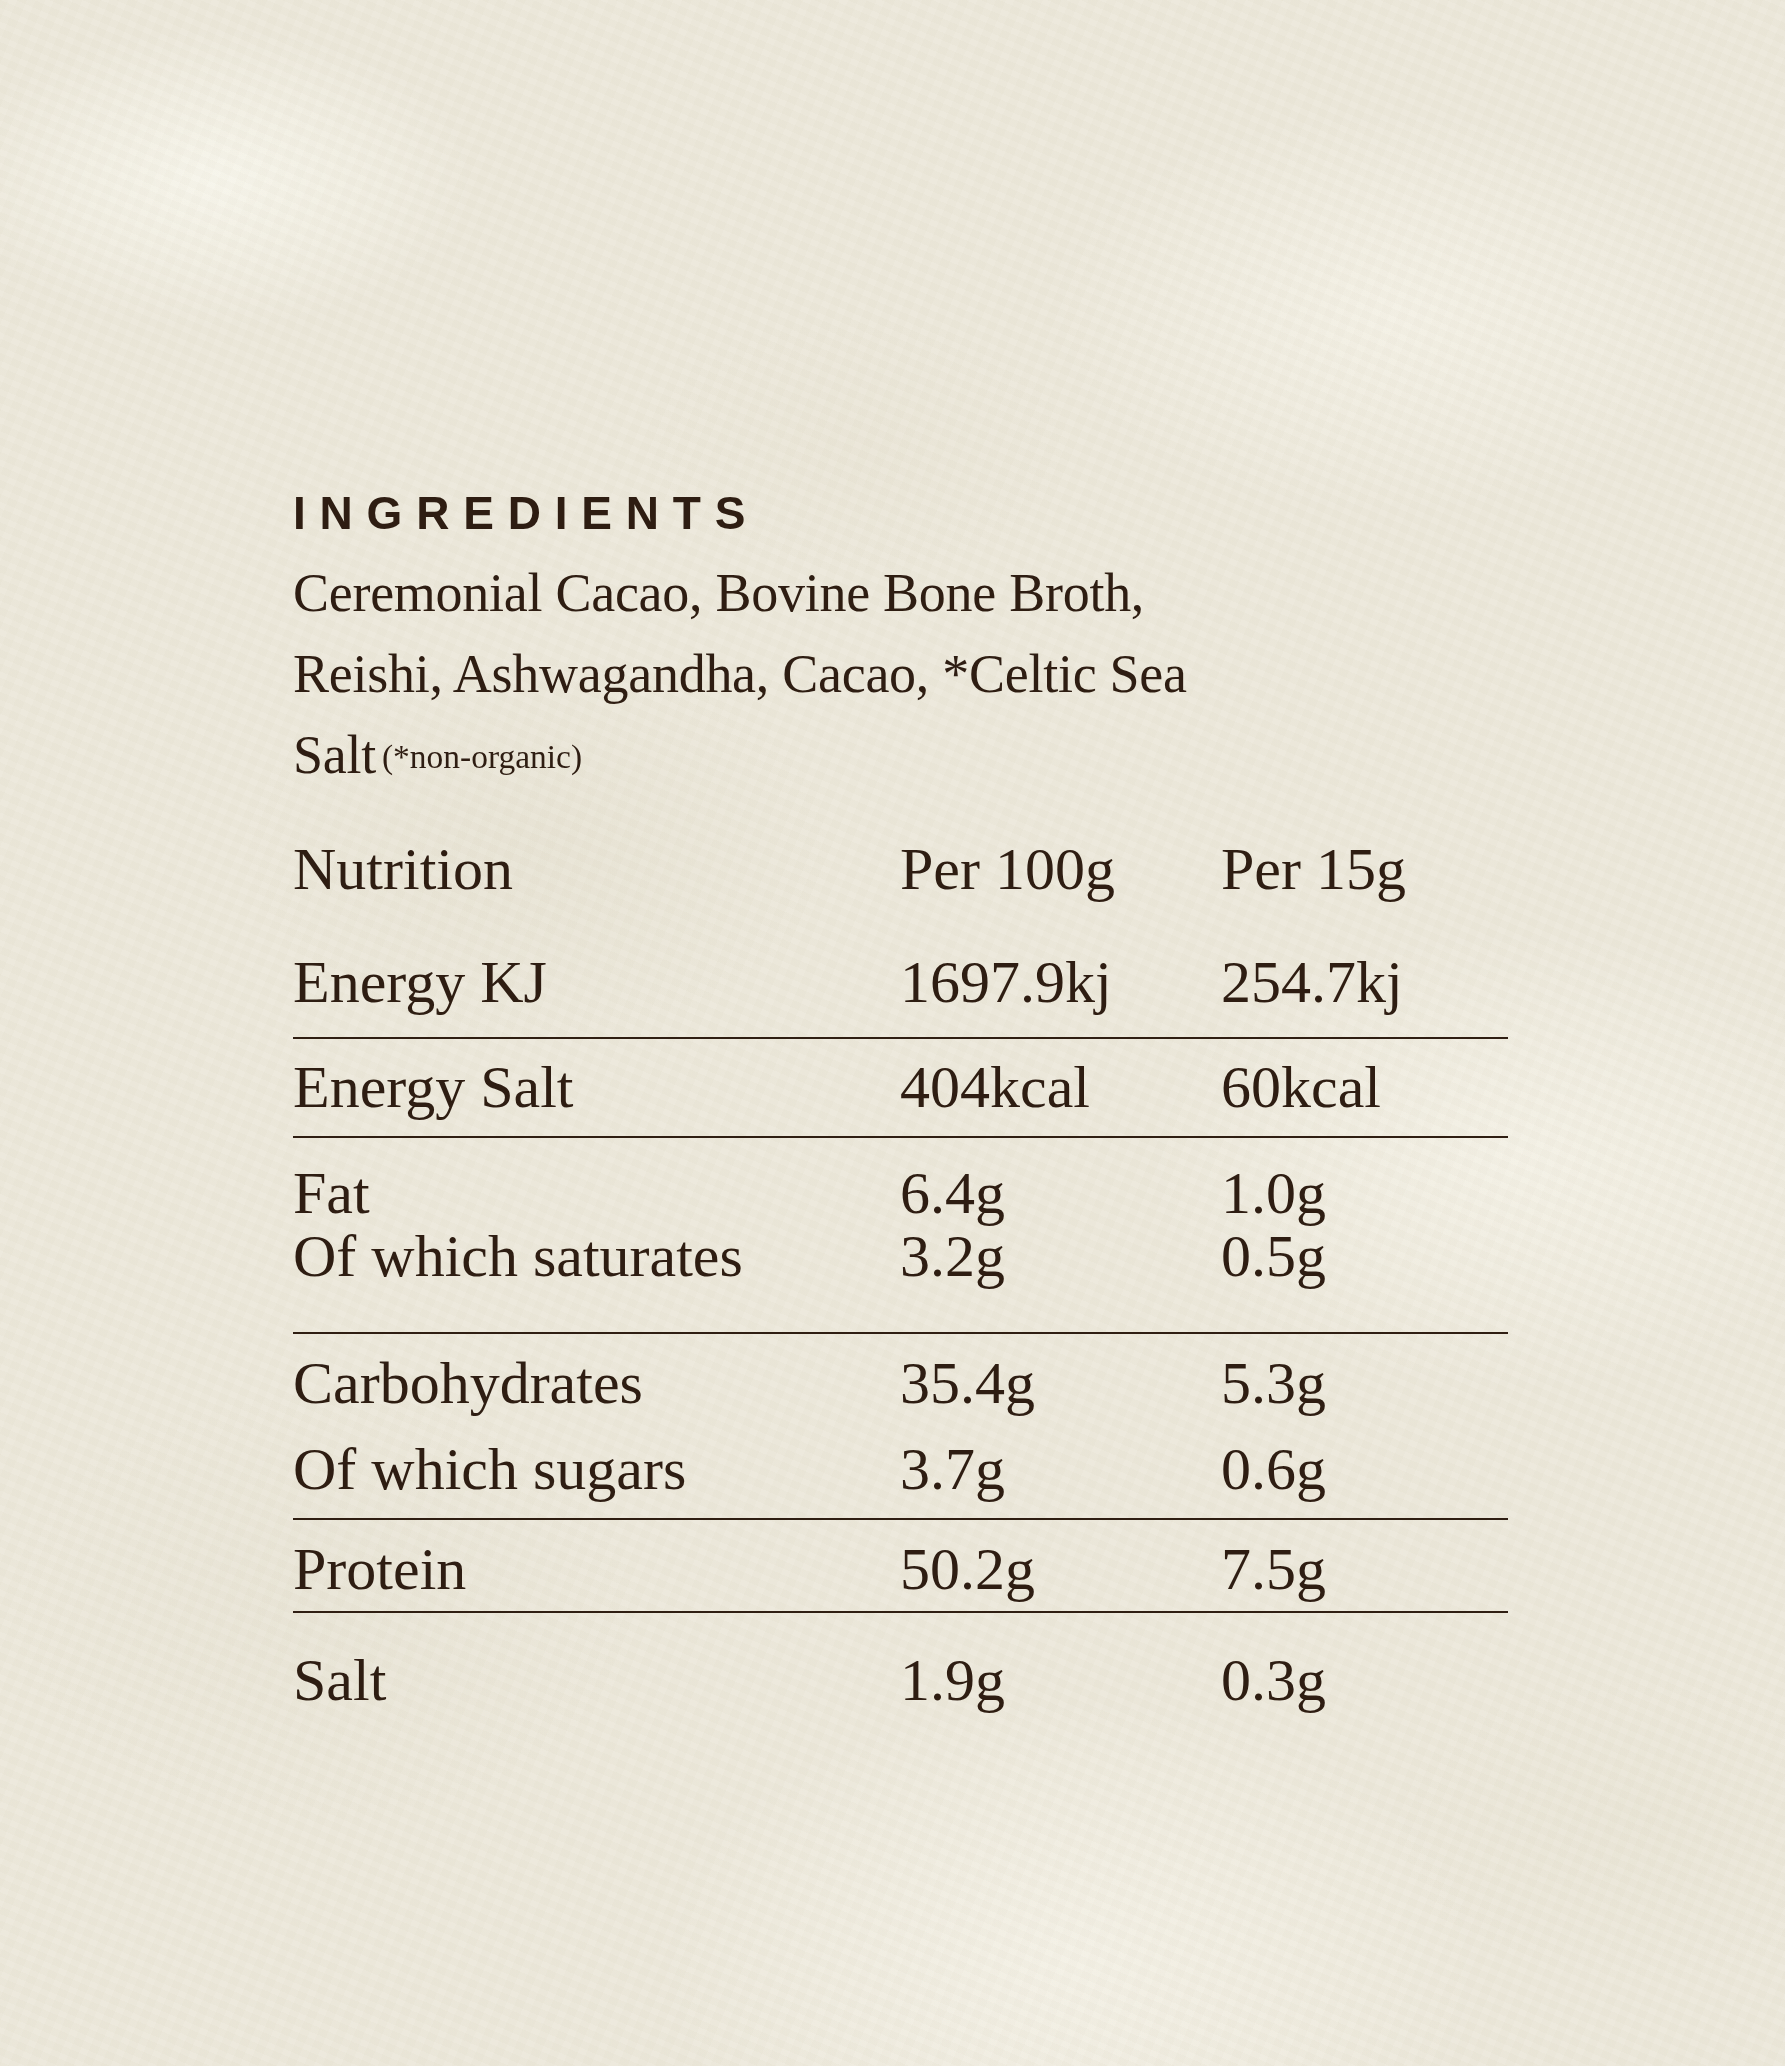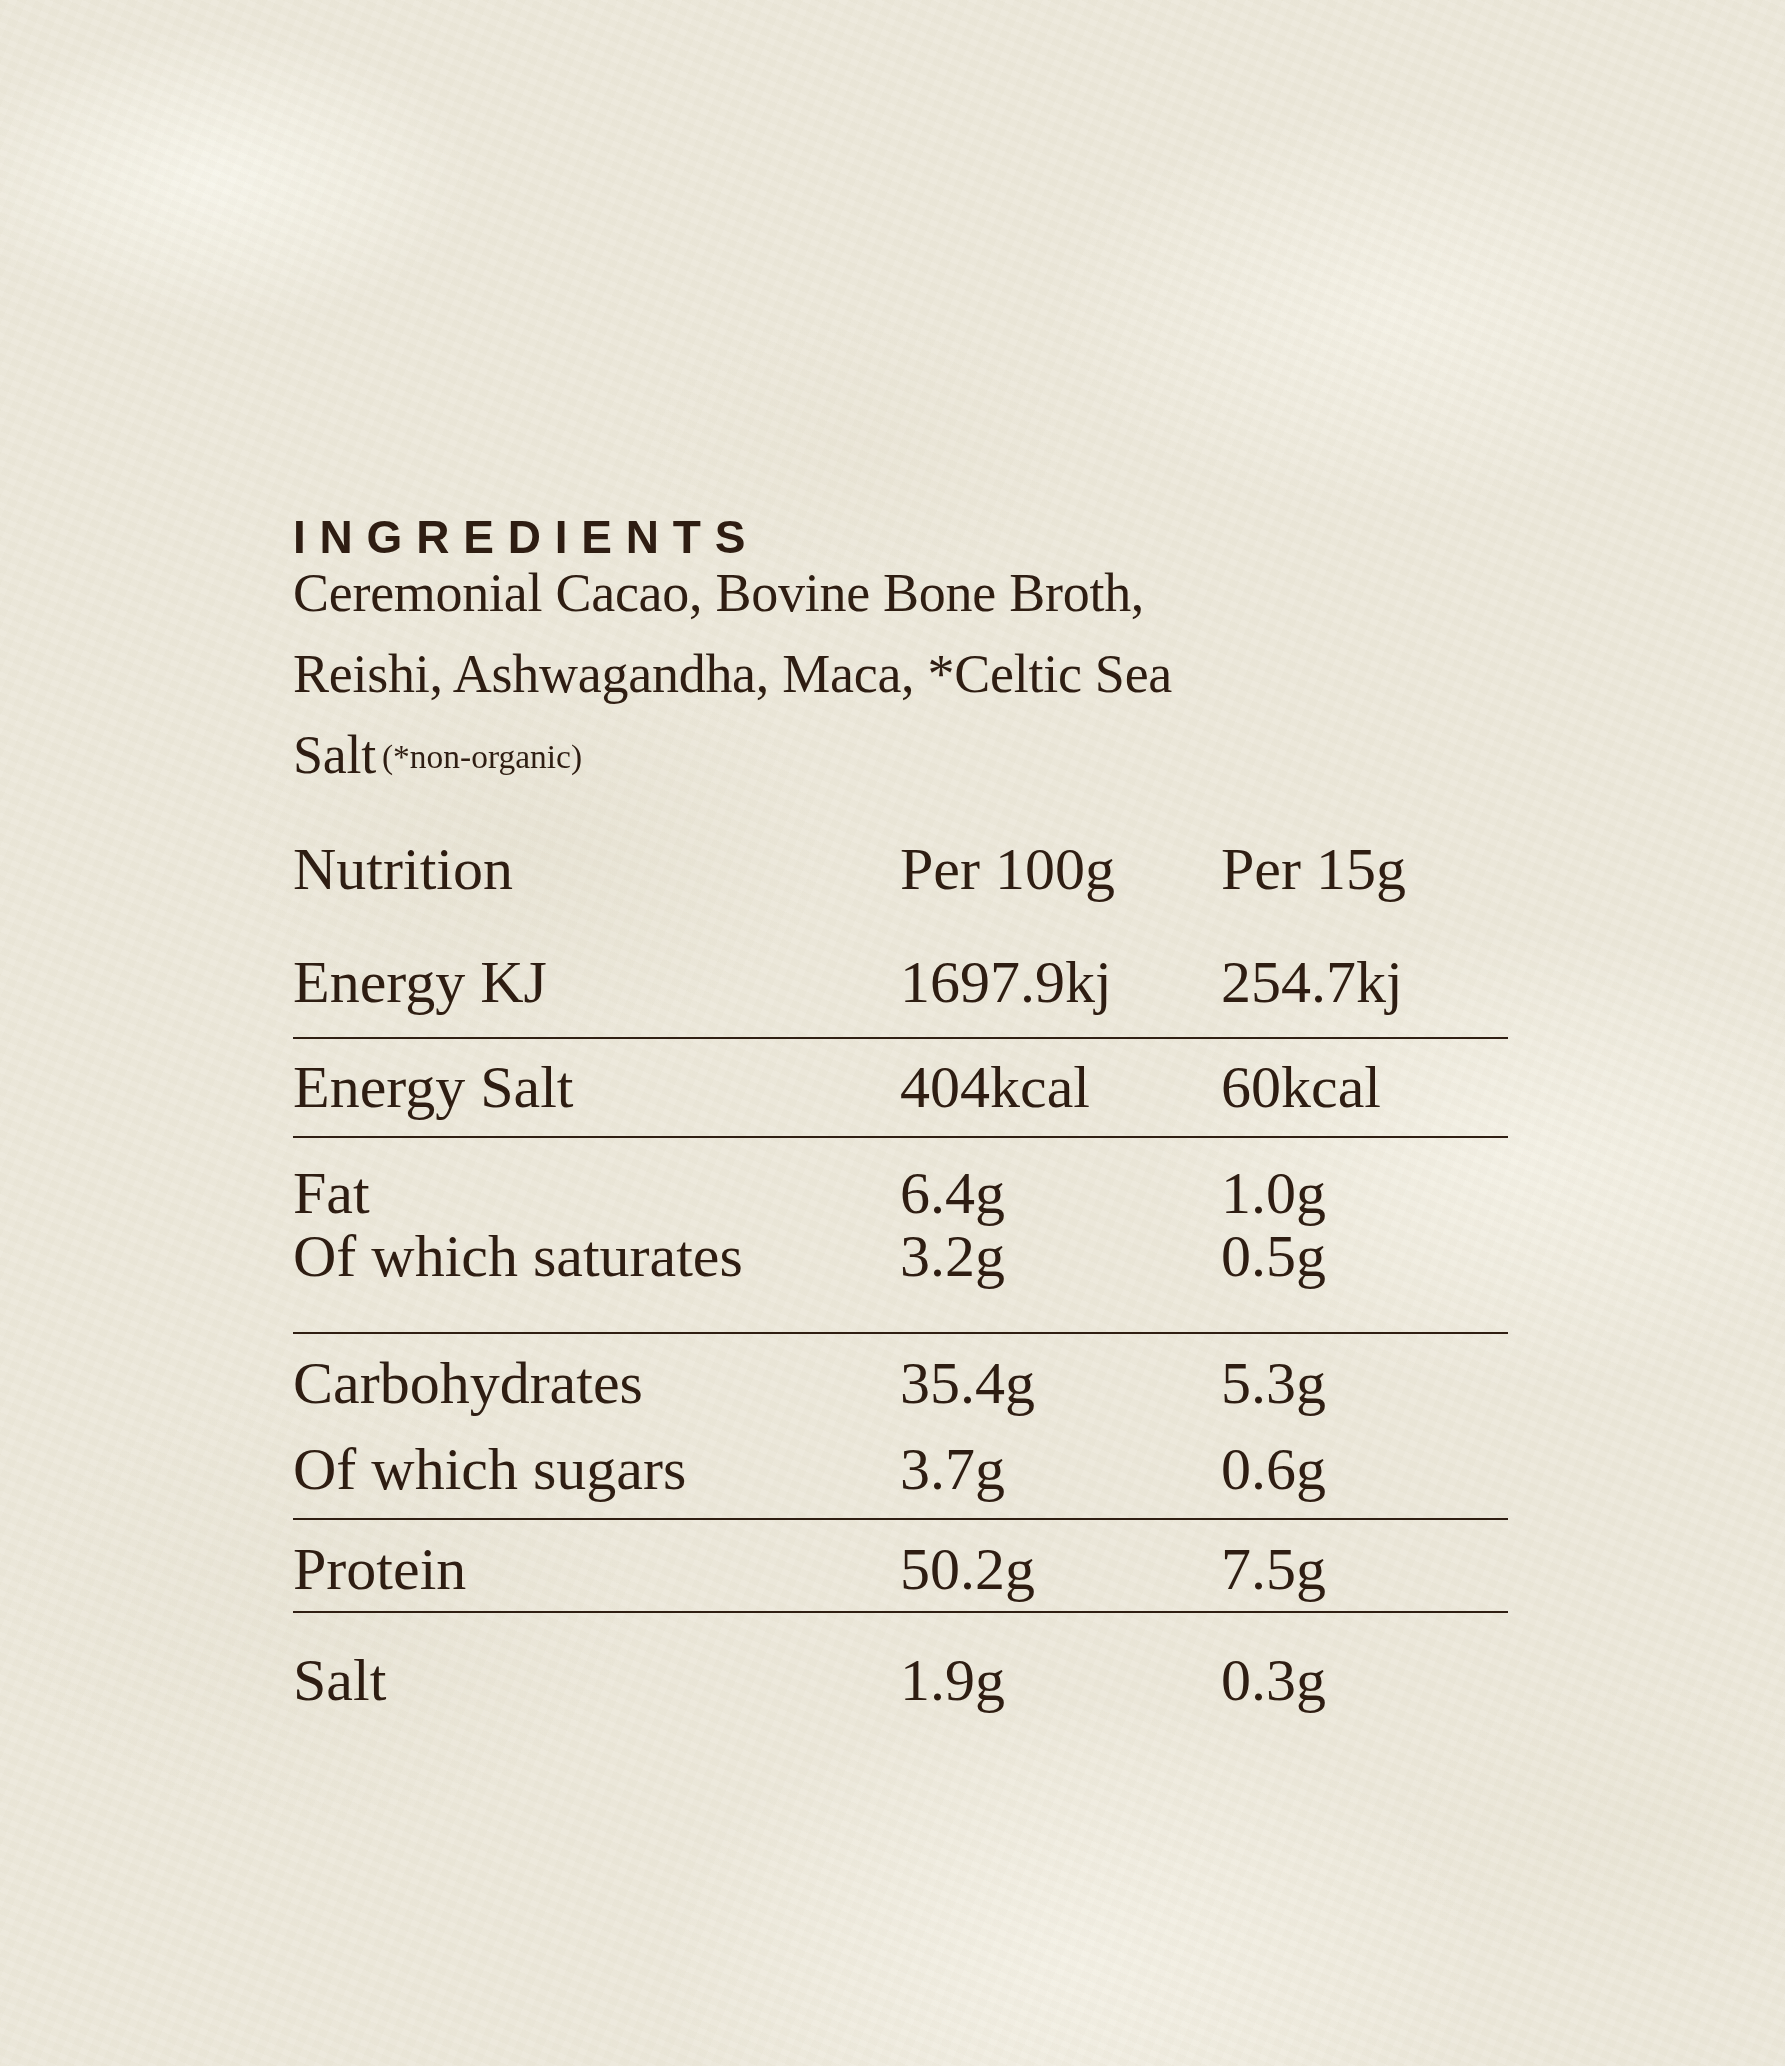--- a/index.html
+++ b/index.html
@@ -48,21 +48,20 @@
   .ing-heading{
     position:absolute;
     left:293px; top:490px;
     font-family:"Liberation Sans", sans-serif;
     font-weight:700;
     font-size:46px;
     letter-spacing:0.30em;
     line-height:1;
     white-space:nowrap;
     color:var(--ink);
-    margin-top:24px;
   }
 
   
   .ing-text{
     position:absolute;
     left:293px; top:553px;
     font-size:54px;
     line-height:81px;
     letter-spacing:-0.005em;
     color:var(--ink);
@@ -104,21 +103,21 @@
 <body>
 
 <div class="paper"></div>
 
 <div class="content">
 
   <div class="ing-heading">INGREDIENTS</div>
 
   <div class="ing-text">
     <div class="ing-line">Ceremonial Cacao, Bovine Bone Broth,</div>
-    <div class="ing-line">Reishi, Ashwagandha, Maca, *Celtic Sea</div>
+    <div class="ing-line">Reishi, Ashwagandha, Cacao, *Celtic Sea</div>
     <div class="ing-line"><span>Salt</span><span class="ing-note">(*non-organic)</span></div>
   </div>
 
   <div class="ntable">
 
     <div class="trow r-head">
       <span class="c-label">Nutrition</span>
       <span class="c-per100">Per 100g</span>
       <span class="c-per15">Per 15g</span>
     </div>

